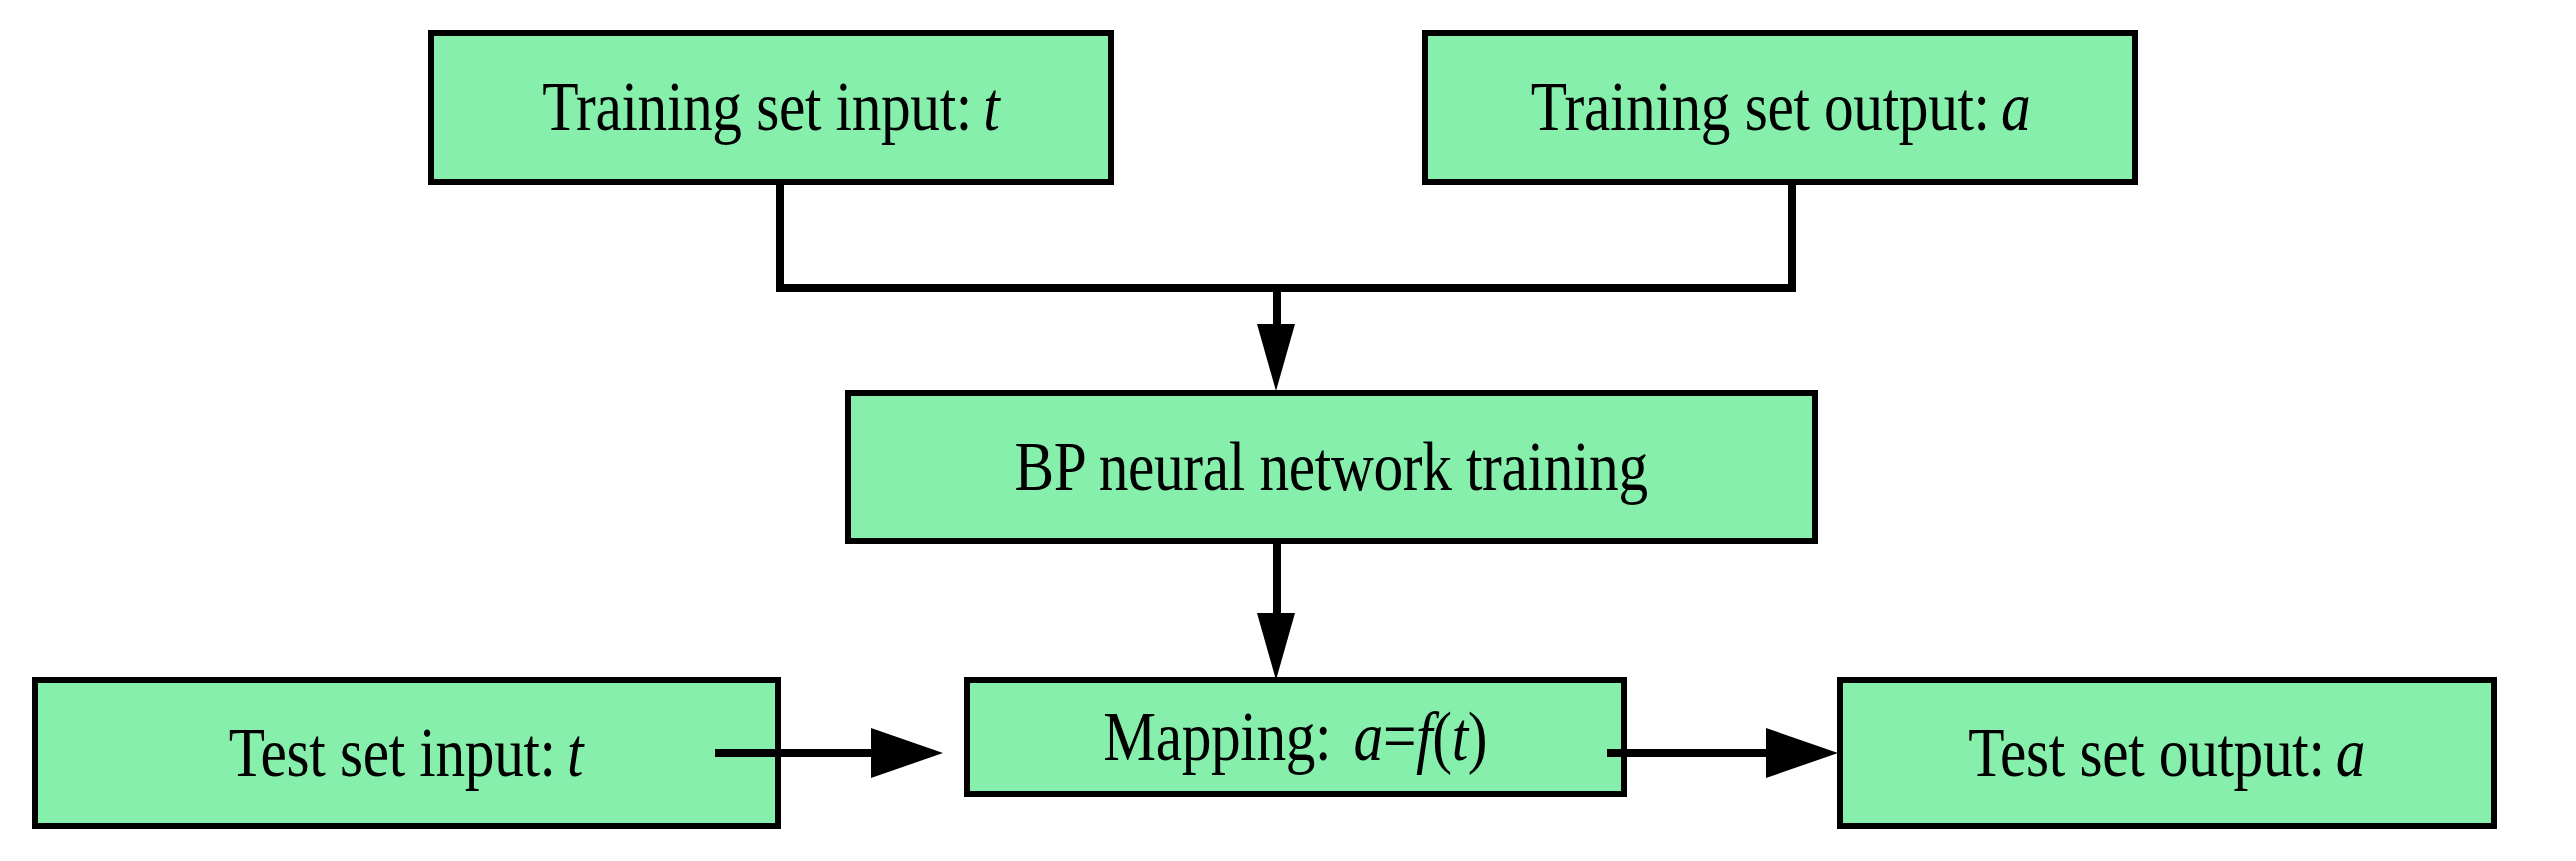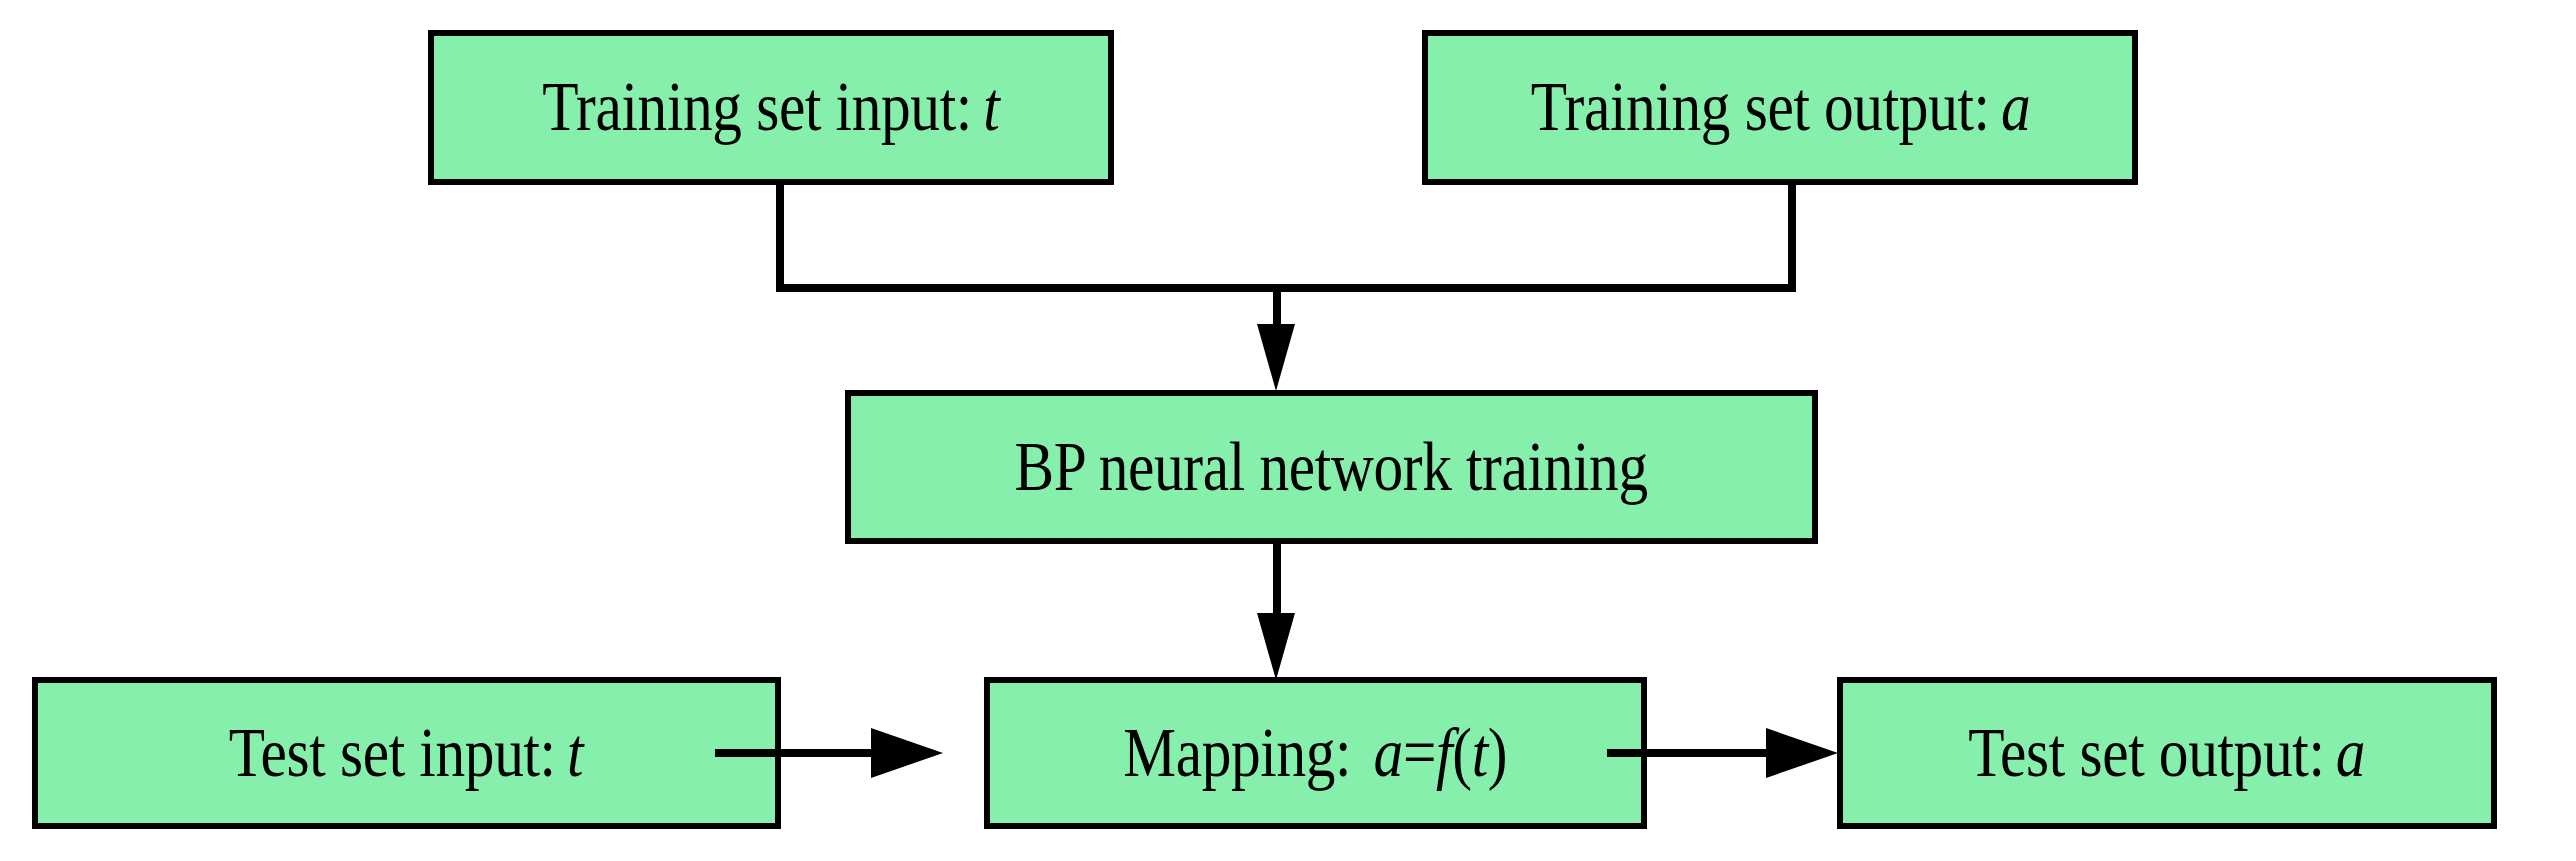--- a/index.html
+++ b/index.html
@@ -46,21 +46,21 @@
   .node-label .sp {
     display: inline-block;
     width: 13px;
   }
 
   
   #box-training-input  { left: 428px;  top: 30px;   width: 686px;  height: 155px; }
   #box-training-output  { left: 1422px; top: 30px;   width: 716px; height: 155px; }
   #box-bp-training      { left: 845px; top: 390px;  width: 973px; height: 154px; }
   #box-test-input       { left: 31.5px;   top: 677px;  width: 749px;  height: 152px; }
-  #box-mapping          { left: 984px; top: 677px;  width: 663px;  height: 152px; }
+  #box-mapping          { left: 964px; top: 677px;  width: 663px;  height: 120px; }
   #box-test-output      { left: 1837px; top: 677px;  width: 660px; height: 152px; }
 
   
   .conn {
     position: absolute;
     background: #000000;
   }
   .conn-v { width: 7.9px; }
   .conn-h { height: 7.9px; }
 

